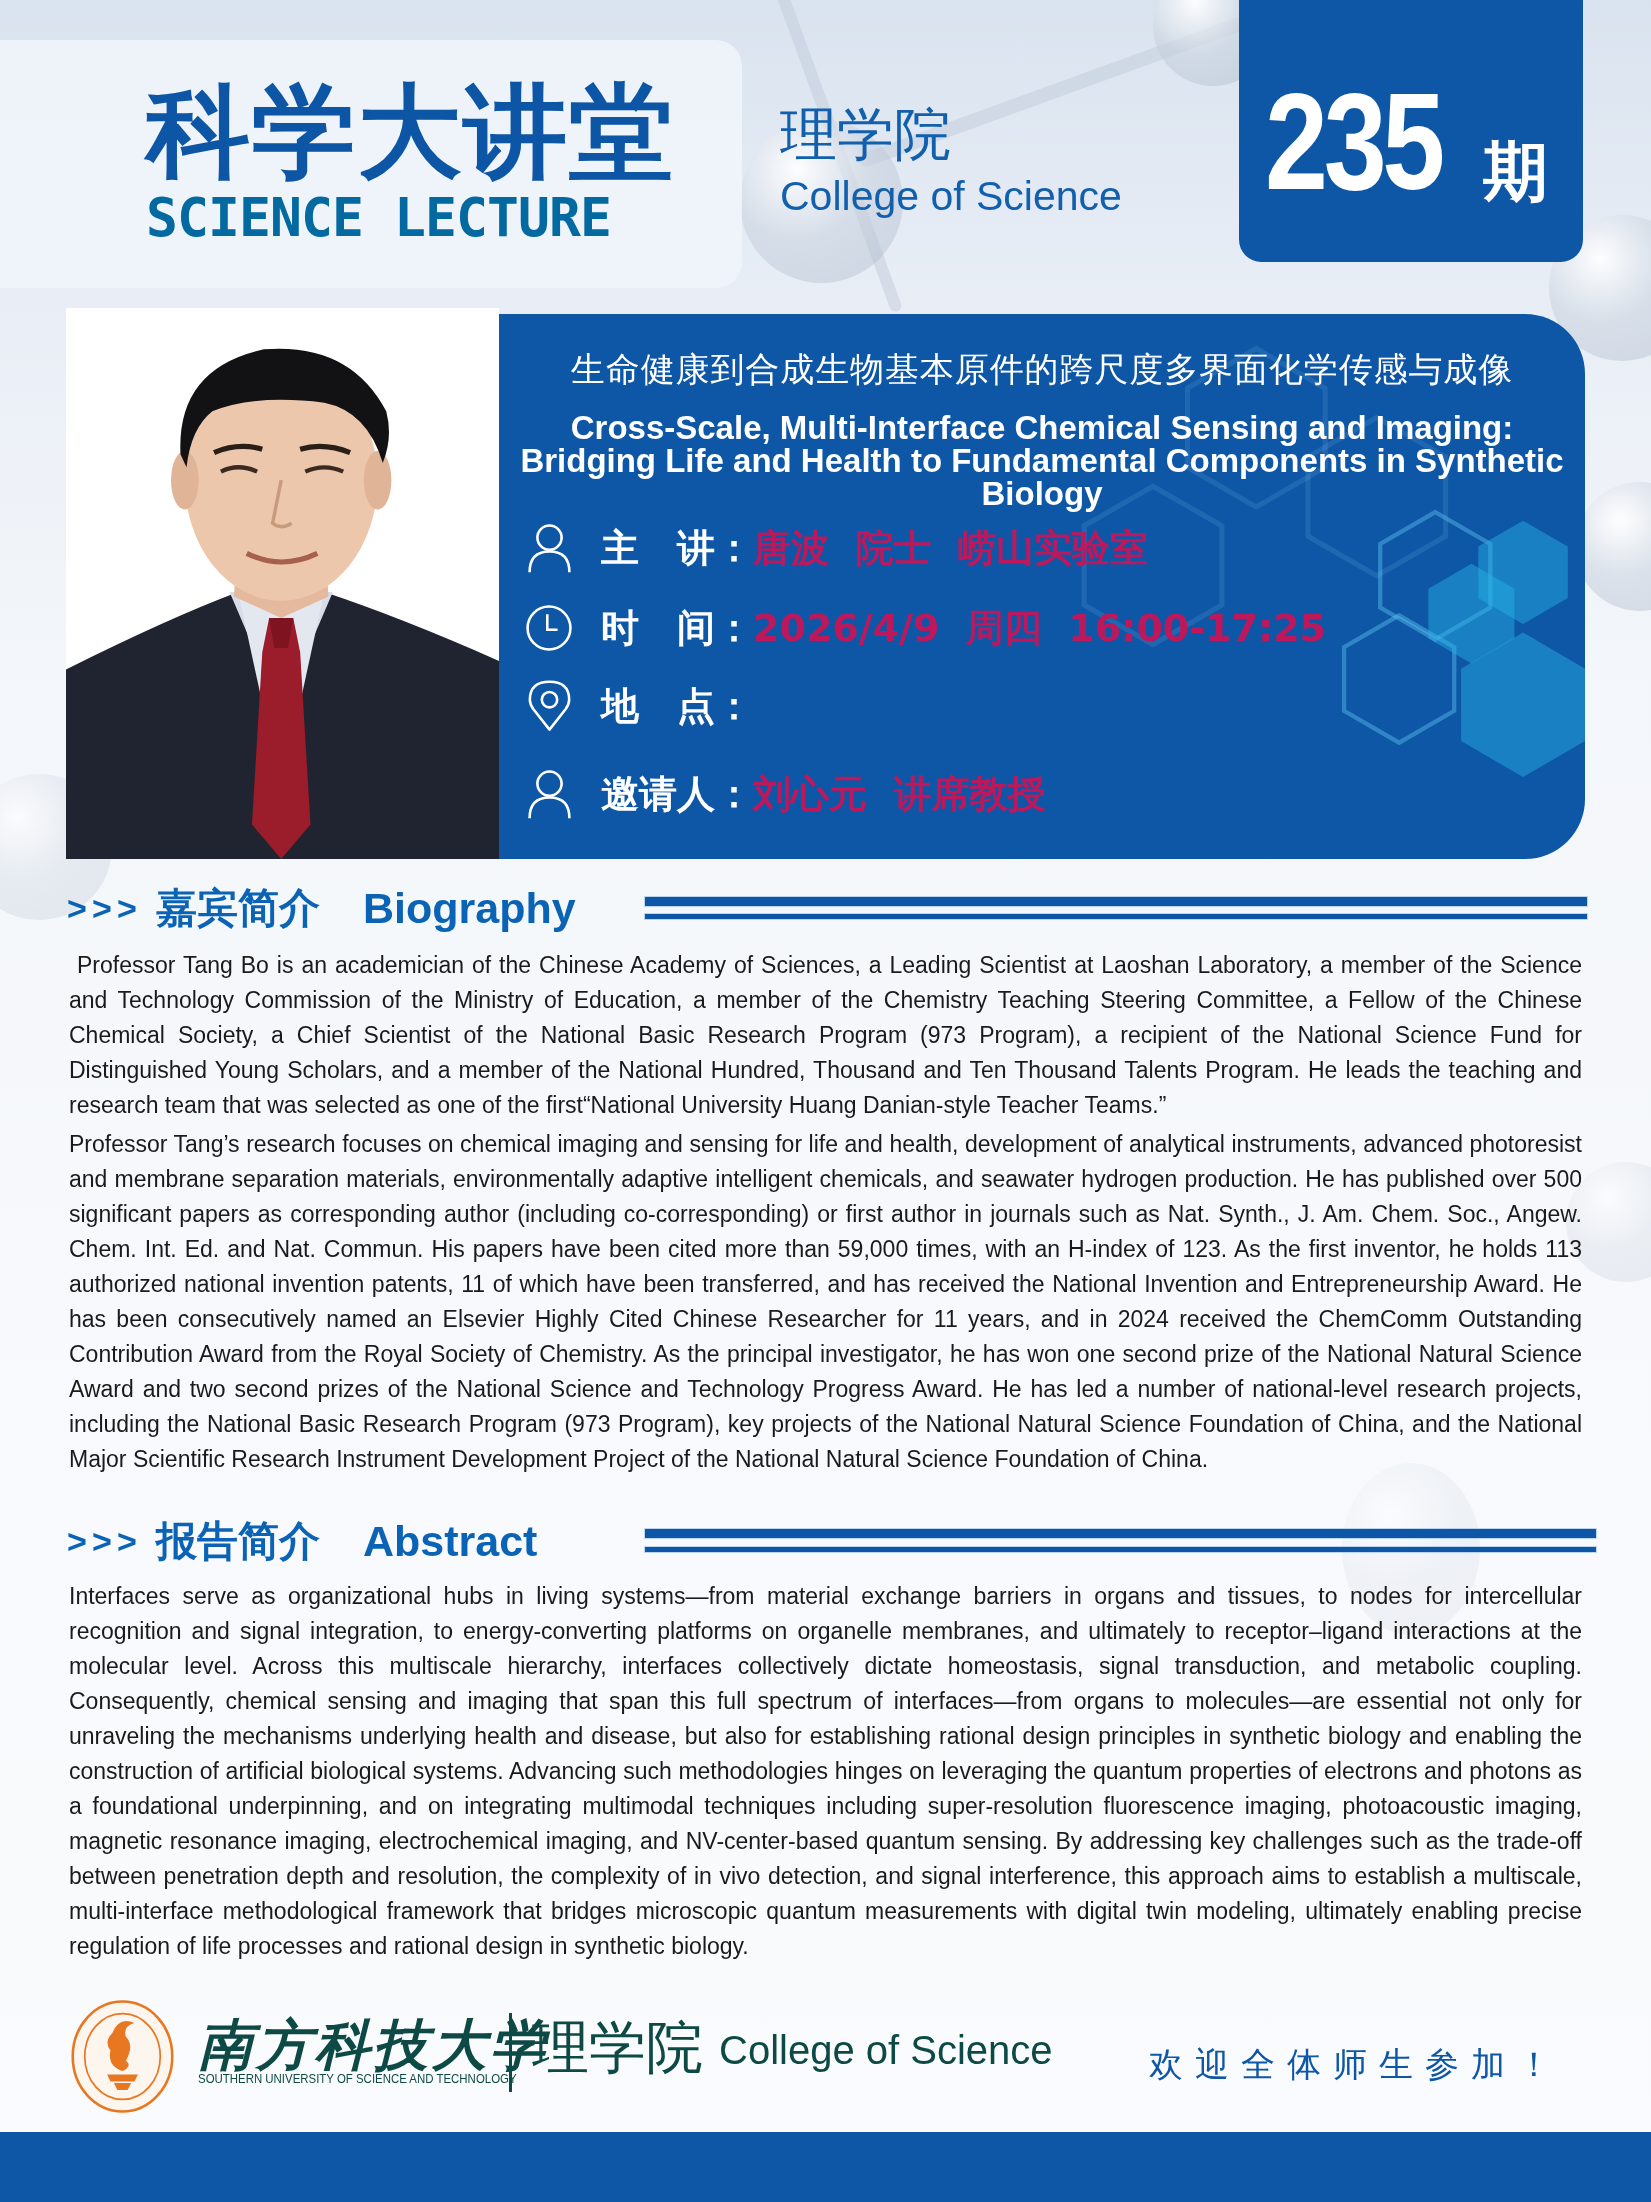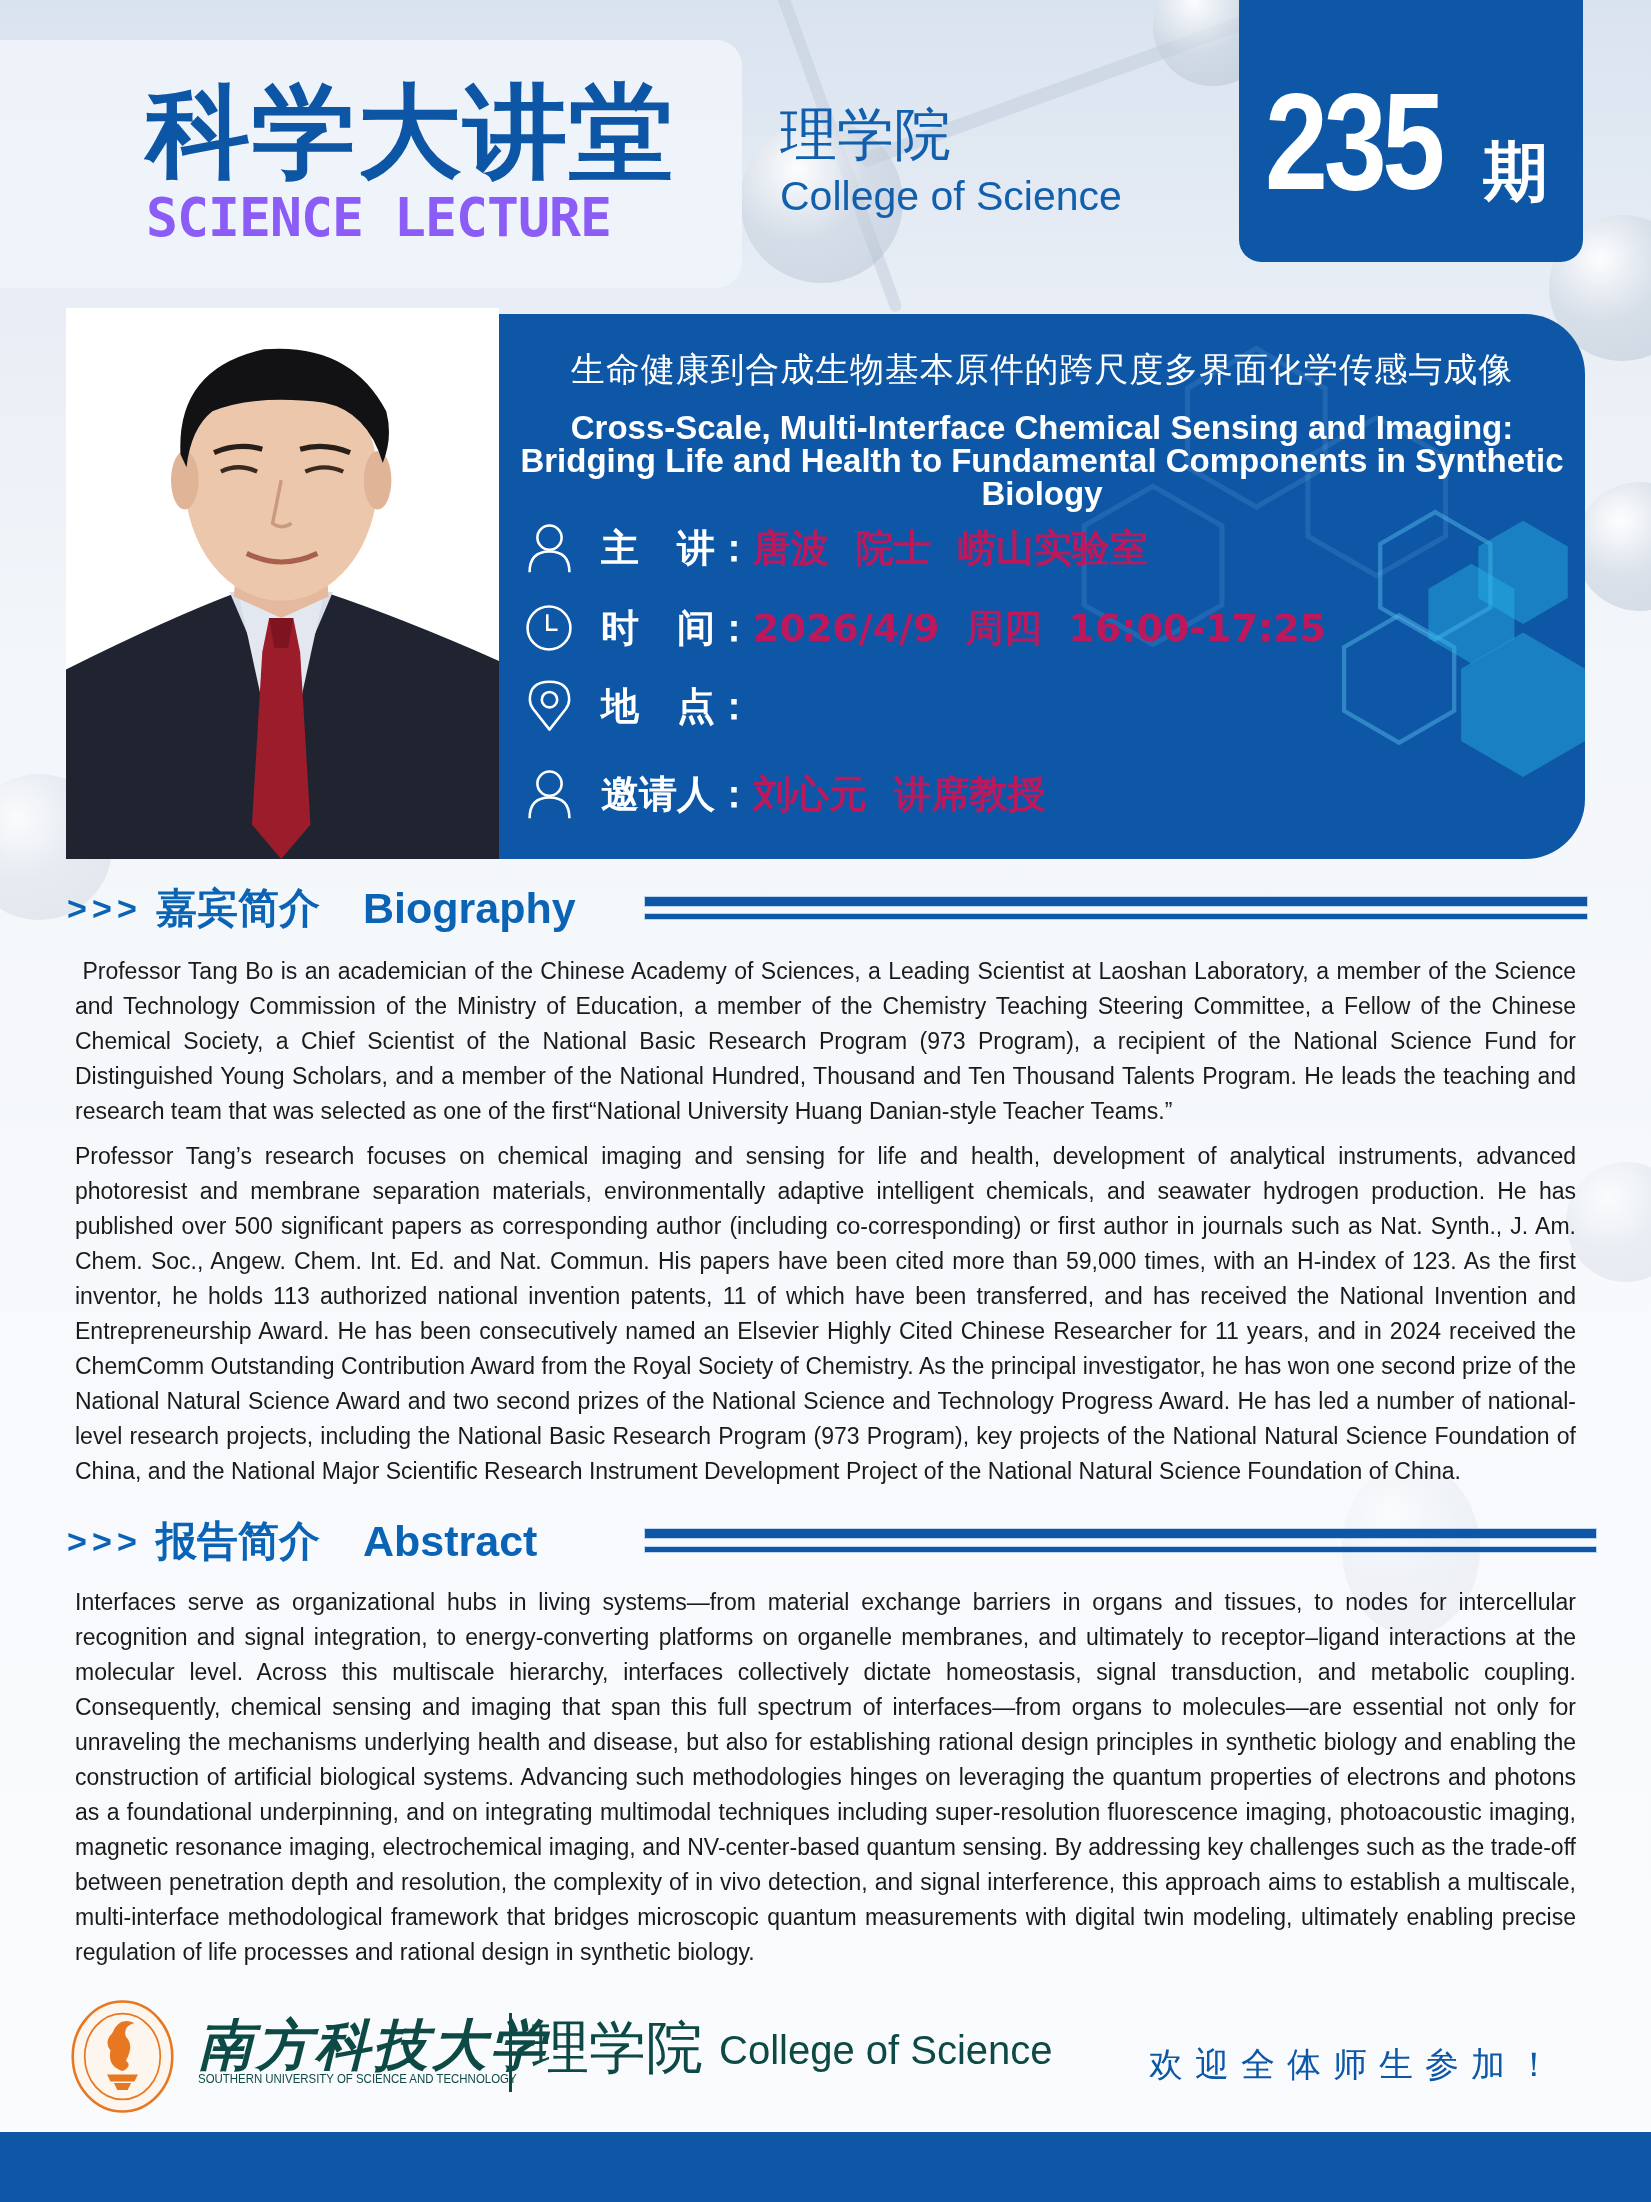--- a/index.html
+++ b/index.html
@@ -24,21 +24,21 @@
   }
   .title-cn {
     left: 146px; top: 76px; width: 568px; text-align: left;
     font-family: "DejaVu Sans", sans-serif; font-weight: bold;
     font-size: 102px; line-height: 112px; color: #0d55a5; letter-spacing: 1.7px;
     transform: scaleX(1.02); transform-origin: left;
   }
   .title-en {
     left: 146px; top: 189px;
     font-family: "DejaVu Sans Mono", monospace; font-weight: bold;
-    font-size: 53px; line-height: 57px; color: #8b5cf6; letter-spacing: -0.9px;
+    font-size: 53px; line-height: 57px; color: #0369a1; letter-spacing: -0.9px;
     transform: scaleX(1.0); transform-origin: left;
   }
   .college-cn {
     left: 780px; top: 100px; font-size: 57px; line-height: 69px; color: #1260ad;
   }
   .college-en {
     left: 780px; top: 172px; font-family: "Liberation Sans", sans-serif;
     font-size: 41px; line-height: 48px; color: #1260ad;
   }
 
@@ -91,21 +91,21 @@
   .sec-head .cn { font-size: 41px; margin-right: 43px; }
   .sec-head .en { font-size: 43px; font-family: "Liberation Sans", sans-serif; }
   .rule-thick { position: absolute; height: 8.6px; background: #0d57a6; box-shadow: 0 0 0 0.9px rgba(120,170,225,0.5); }
   .rule-thin { position: absolute; height: 5.2px; background: #0d57a6; box-shadow: 0 0 0 0.9px rgba(120,170,225,0.5); }
 
   .body-text {
     position: absolute; left: 65px; width: 1521px;
     font-family: "Liberation Sans", sans-serif; font-size: 23px; line-height: 35px; color: #1a1a1a;
     text-align: justify;
   }
-  .body-text p { margin: 10px; }
+  .body-text p { margin: 4px; }
 
   
   .seal { left: 69px; top: 1999px; width: 107px; height: 115px; }
   .uni-cn {
     left: 198px; top: 2012px; font-family: "DejaVu Serif", serif; font-weight: bold; font-style: italic;
     font-size: 55px; line-height: 65px; color: #0e4a45; letter-spacing: 3.4px;
   }
   .uni-en {
     left: 198px; top: 2070px; font-family: "Liberation Sans", sans-serif; font-size: 13.3px;
     line-height: 17px; color: #0e4a45; transform: scaleX(0.86); transform-origin: left; white-space: nowrap;

